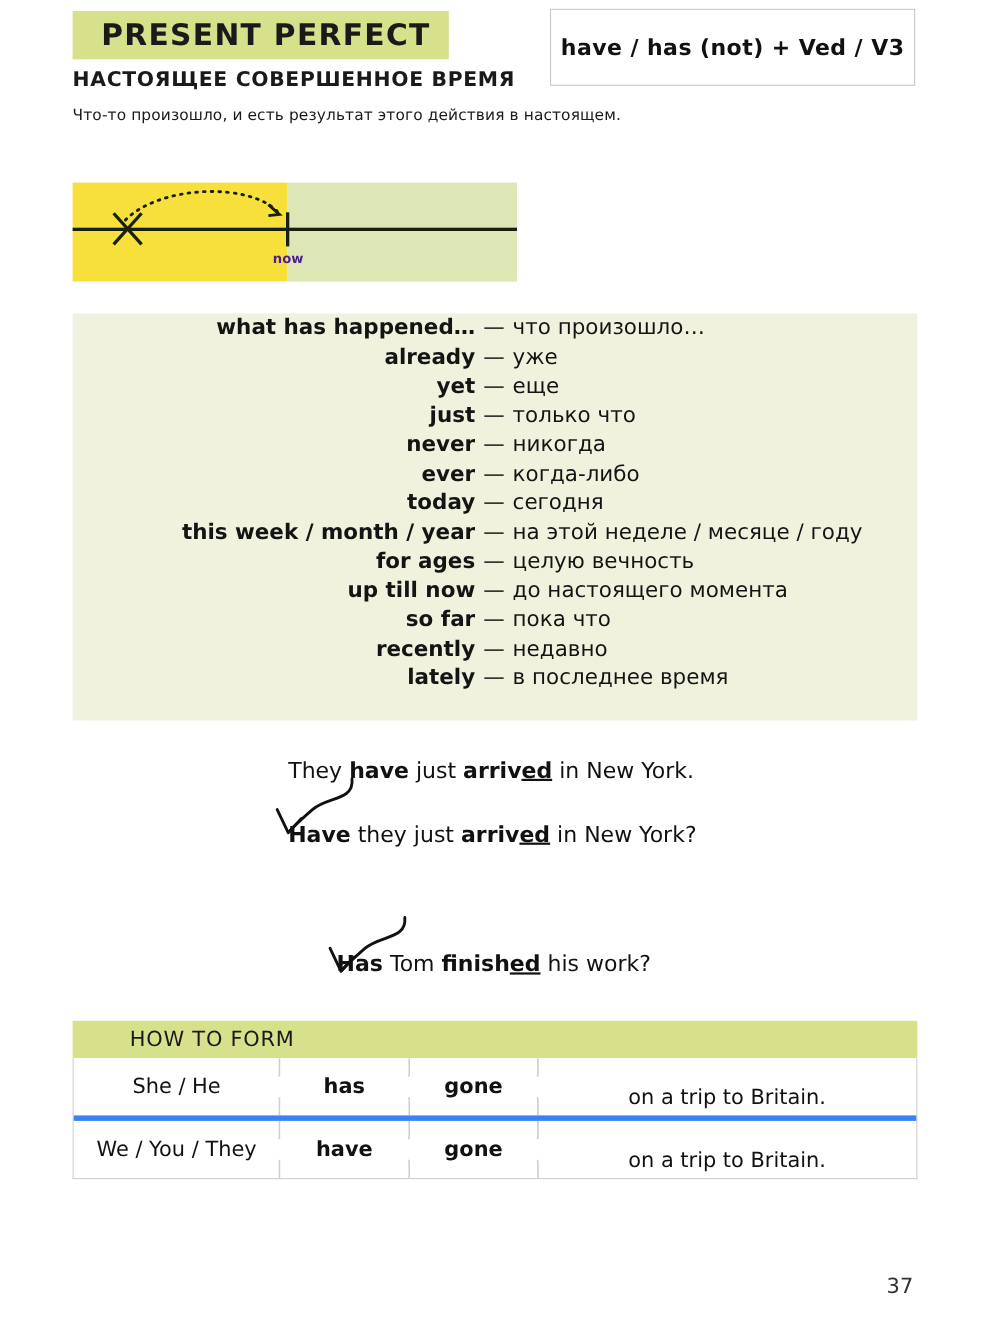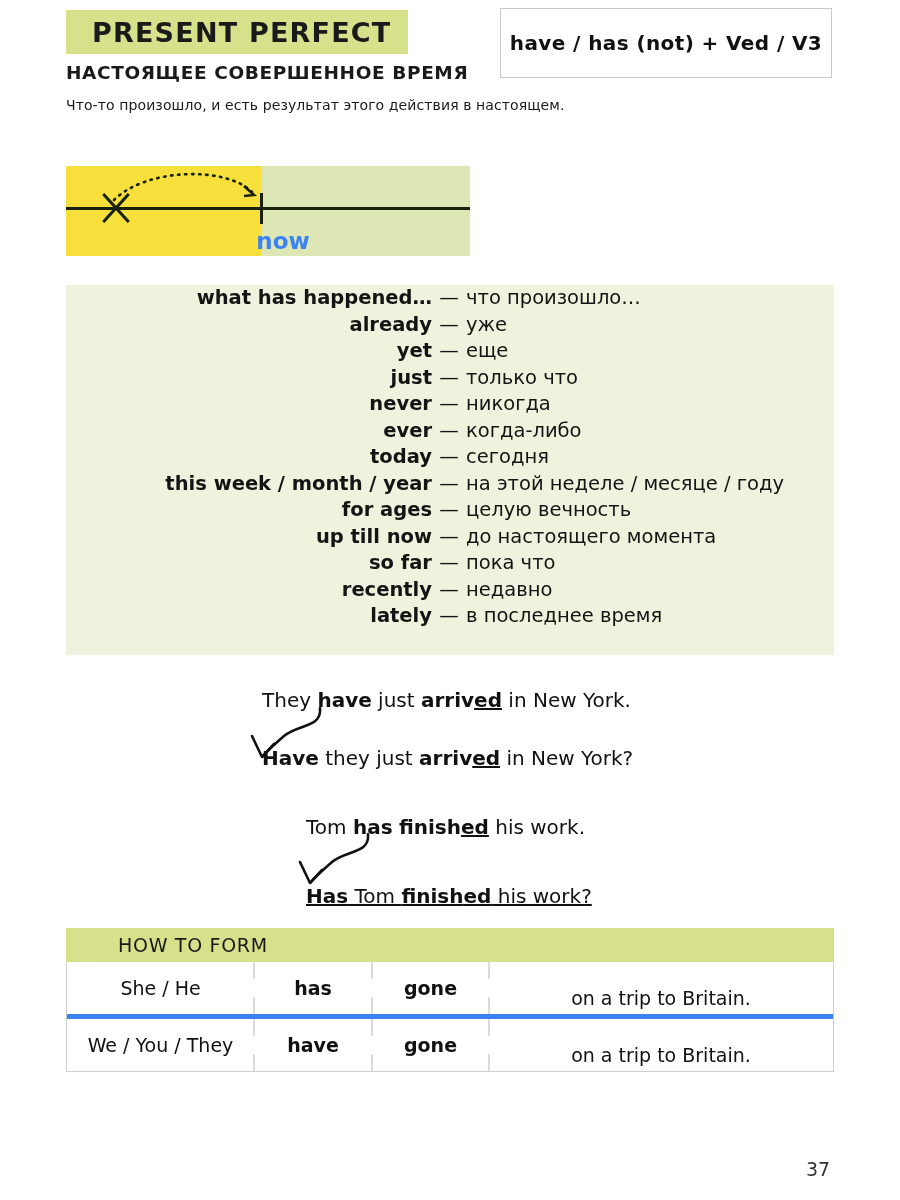--- a/index.html
+++ b/index.html
@@ -46,22 +46,22 @@
   .tl-axis{position:absolute;left:0;top:41px;width:404px;height:3px;background:#17210d;}
   .tl-x{position:absolute;left:31px;top:23px;width:38px;height:38px;}
   .tl-x:before,.tl-x:after{
     content:"";position:absolute;left:50%;top:0;width:3px;height:38px;
     background:#17210d;
   }
   .tl-x:before{transform:translateX(-50%) rotate(42deg);}
   .tl-x:after{transform:translateX(-50%) rotate(-42deg);}
   .tl-nowtick{position:absolute;left:194px;top:27px;width:3px;height:31px;background:#17210d;}
   .tl-now-label{
-    position:absolute;left:182px;top:62px;width:70px;text-align:center;
-    font-weight:bold;font-size:23px;color:#3b82f6;
+    position:absolute;left:161px;top:62px;width:70px;text-align:center;
+    font-weight:bold;font-size:12px;color:#4c1d95;
   }
   .tl-arc{position:absolute;left:0;top:0;width:404px;height:90px;}
 
   
   .vocab{
     position:absolute;left:66px;top:285px;width:768px;height:370px;
     background:#f0f2dd;
   }
   .vrow{
     position:relative;height:26.5px;line-height:26.5px;white-space:nowrap;
@@ -81,21 +81,21 @@
   }
 
   
   .examples{position:absolute;left:0;top:680px;width:900px;height:230px;}
   .ex-line{position:absolute;font-size:20px;color:#111;white-space:nowrap;}
   .ex-line b{font-weight:bold;}
   .ex-line u{text-decoration:underline;text-underline-offset:1px;}
   .ex1a{left:262px;top:8px;}
   .ex1b{left:262px;top:66px;}
   .ex2a{left:306px;top:135px;}
-  .ex2b{left:306px;top:204px;text-decoration:underline;}
+  .ex2b{left:306px;top:184px;}
   .ex-arrow{position:absolute;}
   .arr1{left:238px;top:26px;width:90px;height:56px;}
   .arr2{left:286px;top:152px;width:90px;height:56px;}
 
   
   .form-table{
     position:absolute;left:66px;top:928px;width:768px;height:140px;
   }
   .ft-head{
     width:768px;height:34px;background:#d7e08a;
@@ -233,23 +233,20 @@
 
     <svg class="ex-arrow arr1" viewBox="0 0 90 56">
       <path d="M 82 2 C 84 22, 60 18, 46 30 C 38 37, 30 44, 25 50" fill="none" stroke="#111" stroke-width="2.6" stroke-linecap="round"></path>
       <path d="M 14 30 L 24 51 L 36 38" fill="none" stroke="#111" stroke-width="2.6" stroke-linecap="round" stroke-linejoin="round"></path>
     </svg>
 
     <div class="ex-line ex1b">
       <b>Have</b><span> they just </span><b><span>arriv</span><u>ed</u></b><span> in New York?</span>
     </div>
 
-    <div class="ex-line ex2a">
-      <span>Tom </span><b>has</b><span> </span><b><span>finish</span><u>ed</u></b><span> his work.</span>
-    </div>
 
     <svg class="ex-arrow arr2" viewBox="0 0 90 56">
       <path d="M 82 2 C 84 22, 60 18, 46 30 C 38 37, 30 44, 25 50" fill="none" stroke="#111" stroke-width="2.6" stroke-linecap="round"></path>
       <path d="M 14 30 L 24 51 L 36 38" fill="none" stroke="#111" stroke-width="2.6" stroke-linecap="round" stroke-linejoin="round"></path>
     </svg>
 
     <div class="ex-line ex2b">
       <b>Has</b><span> Tom </span><b><span>finish</span><u>ed</u></b><span> his work?</span>
     </div>
   </div>

